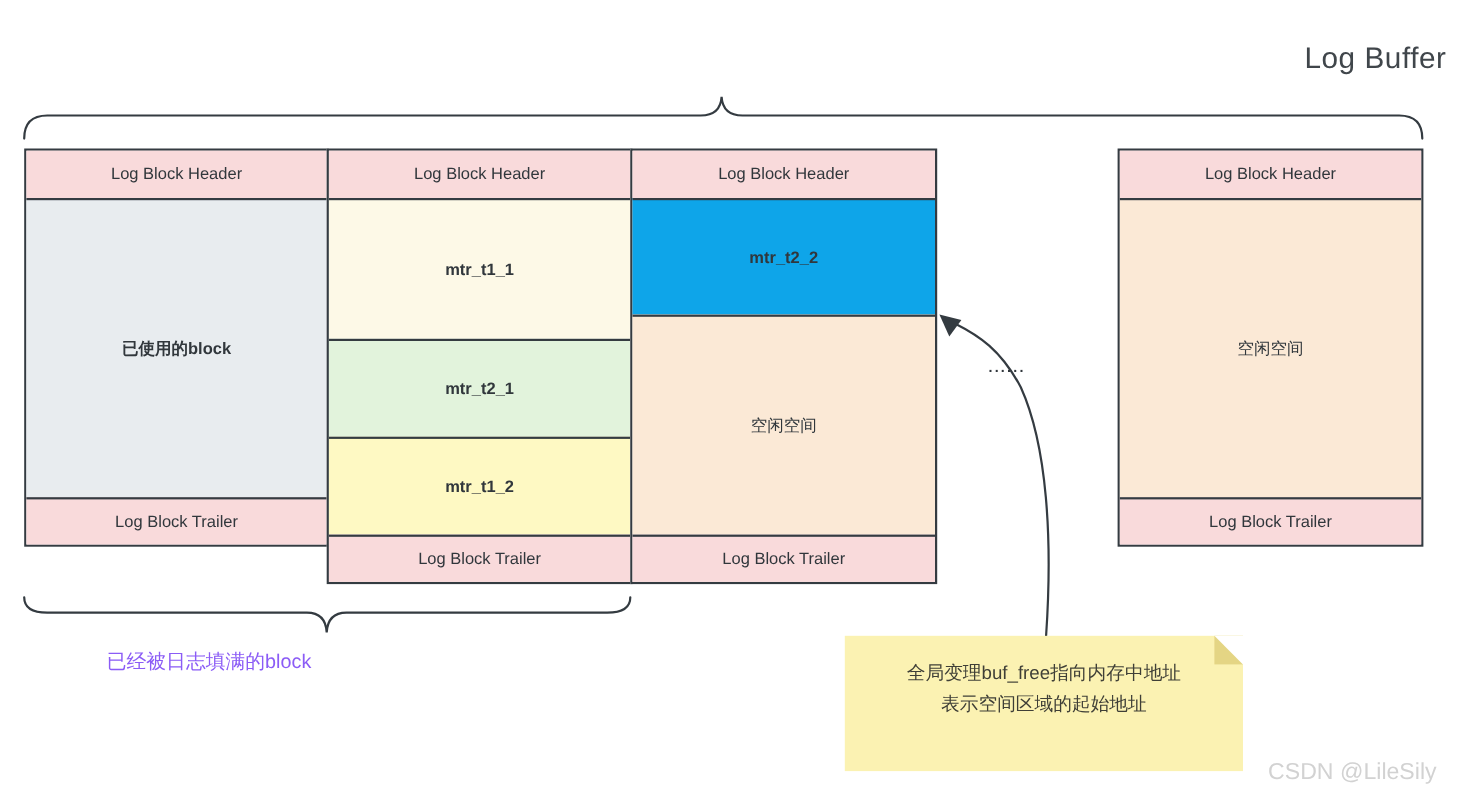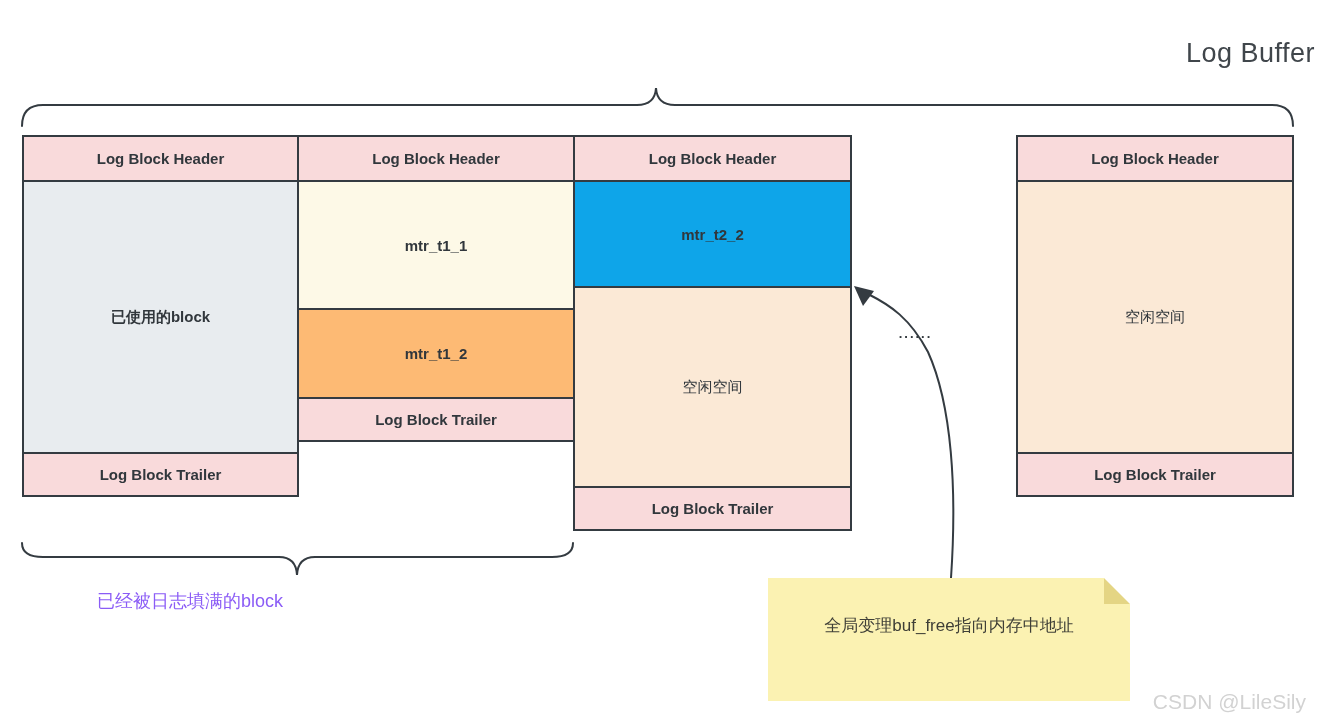--- a/index.html
+++ b/index.html
@@ -16,33 +16,33 @@
   .overlay .head{ fill:var(--stroke); stroke:none; }
 
   .block{ position:absolute; top:135px; border:2px solid var(--stroke); background:#fff; }
   .b1{ left:22px;  width:277px; }
   .b2{ left:297px; width:278px; }
   .b3{ left:573px; width:279px; }
   .b4{ left:1016px; width:278px; }
   .cell{ display:flex; align-items:center; justify-content:center; text-align:center;
          color:#31373c; font-size:15px; border-top:2px solid var(--stroke); }
   .cell:first-child{ border-top:none; }
-  .hdr,.trl{ height:43px; font-weight:bold; }
+  .hdr,.trl{ height:43px; font-weight:normal; }
   .bold{ font-weight:bold; }
   .h306{ height:272px; } .h128{ height:128px; } .h89{ height:89px; }
   .h106{ height:106px; } .h200{ height:200px; }
 
   .dots{ position:absolute; left:868px; top:326px; width:95px; text-align:center;
          font-size:13px; font-weight:bold; letter-spacing:2px; color:#31373c; }
 
   .bottom-label{ position:absolute; left:97px; top:589px; width:400px; 
                  font-size:18px; font-weight:normal; color:#8b5cf6; }
 
   .note{ position:absolute; left:768px; top:578px; width:362px; height:123px;
-         padding-top:34px; text-align:center; font-size:17px; line-height:1.65;
+         padding-top:20px; text-align:center; font-size:17px; line-height:1.65;
          color:#3f3f37; }
   .note::before{ content:""; position:absolute; top:0; right:0; border-style:solid;
                  border-width:0 26px 26px 0; border-color:#ffffff #ffffff #e4d584 #e4d584; }
 
   .watermark{ position:absolute; right:19px; top:690px; font-size:21px; color:#d2d2d2; }
 </style>
 </head>
 <body>
 
 <div class="canvas">
@@ -58,21 +58,22 @@
 
   <div class="block b1">
     <div class="cell hdr" style="background: rgb(249, 218, 219);">Log Block Header</div>
     <div class="cell h306 bold" style="background: rgb(232, 236, 239);">已使用的block</div>
     <div class="cell trl" style="background: rgb(249, 218, 219);">Log Block Trailer</div>
   </div>
 
   <div class="block b2">
     <div class="cell hdr" style="background: rgb(249, 218, 219);">Log Block Header</div>
     <div class="cell h128 bold" style="background: rgb(253, 249, 231);">mtr_t1_1</div>
-    <div class="cell h89 bold" style="background: #fdba74;">mtr_t1_2</div>
+    <div class="cell h89 bold" style="background: rgb(226, 243, 220);">mtr_t2_1</div>
+    <div class="cell h89 bold" style="background: #fef9c3;">mtr_t1_2</div>
     <div class="cell trl" style="background: rgb(249, 218, 219);">Log Block Trailer</div>
   </div>
 
   <div class="block b3">
     <div class="cell hdr" style="background: rgb(249, 218, 219);">Log Block Header</div>
     <div class="cell h106 bold" style="background: #0ea5e9;">mtr_t2_2</div>
     <div class="cell h200" style="background: rgb(251, 233, 214);">空闲空间</div>
     <div class="cell trl" style="background: rgb(249, 218, 219);">Log Block Trailer</div>
   </div>
 
@@ -81,17 +82,18 @@
     <div class="cell h306" style="background: rgb(251, 233, 214);">空闲空间</div>
     <div class="cell trl" style="background: rgb(249, 218, 219);">Log Block Trailer</div>
   </div>
 
   <div class="dots">......</div>
 
   <div class="bottom-label">已经被日志填满的block</div>
 
   <div class="note" style="background: rgb(251, 242, 178);">
     <div>全局变理buf_free指向内存中地址</div>
+    <div>表示空间区域的起始地址</div>
   </div>
 
   <div class="watermark">CSDN @LileSily</div>
 
 </div>
 
 </body></html>

